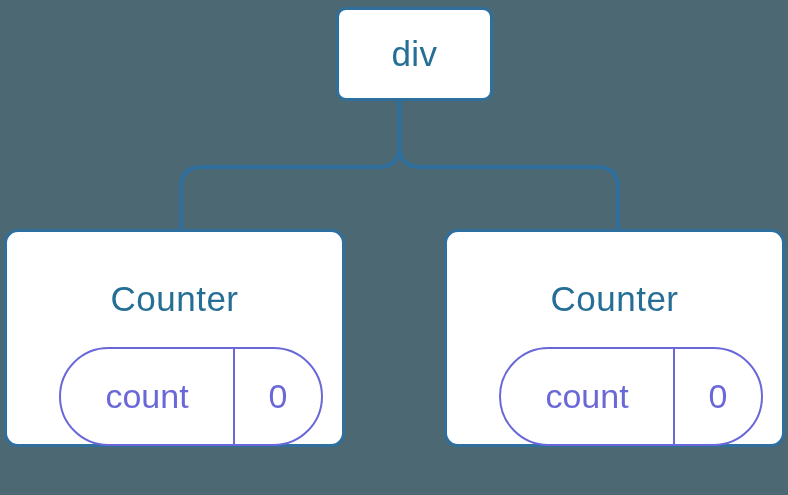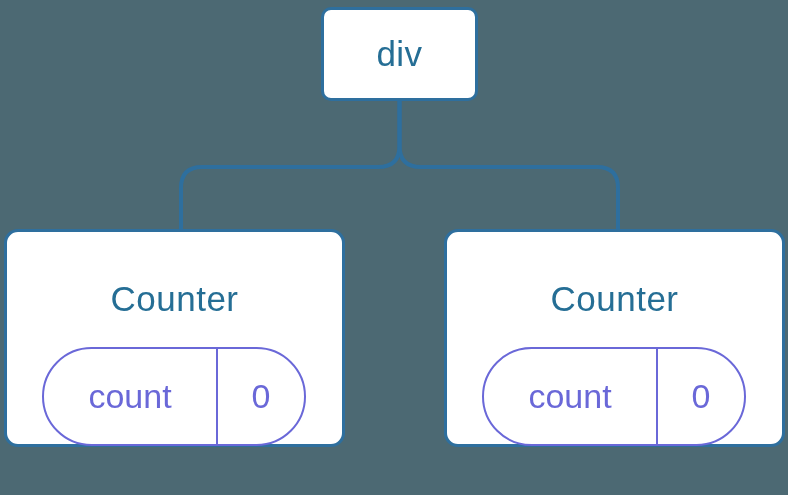--- a/index.html
+++ b/index.html
@@ -27,21 +27,21 @@
     height: 495px;
   }
   .connector path {
     fill: none;
     stroke: var(--line);
     stroke-width: 4;
   }
 
   .root-node {
     position: absolute;
-    left: 321px;
+    left: 336px;
     top: 7px;
     width: 157px;
     height: 94px;
     background: var(--card);
     border: 3px solid var(--line);
     border-radius: 10px;
     display: flex;
     align-items: center;
     justify-content: center;
     color: var(--text);
@@ -70,21 +70,21 @@
     text-align: center;
     color: var(--text);
     font-size: 35px;
     font-weight: 500;
     letter-spacing: 0.5px;
     line-height: 40px;
   }
 
   .state-pill {
     position: absolute;
-    left: 35px;
+    left: 52px;
     top: 115px;
     width: 264px;
     height: 99px;
     border: 2.5px solid var(--purple);
     border-radius: 50px;
     display: flex;
     color: var(--purple);
     font-size: 34px;
     overflow: hidden;
   }

